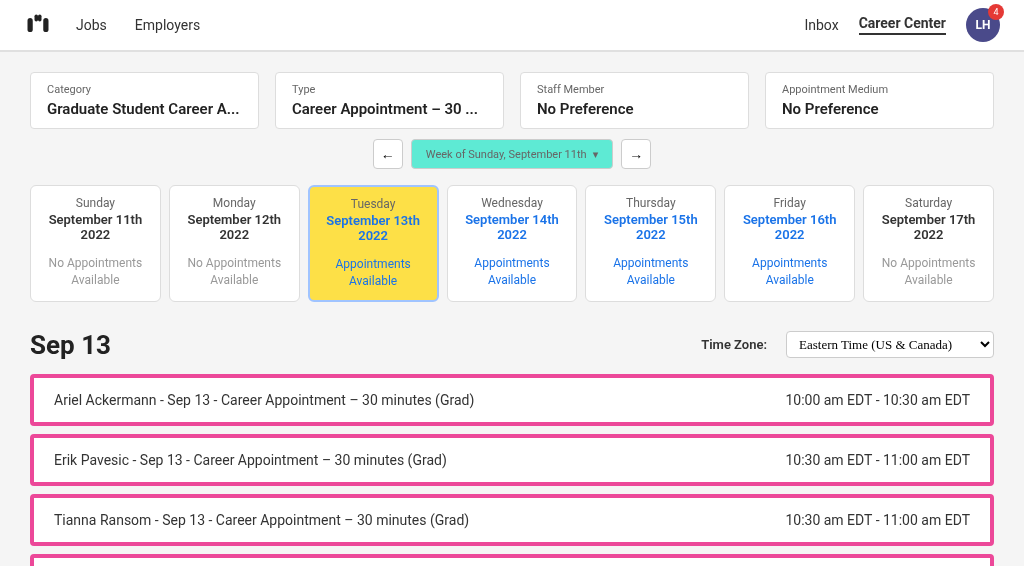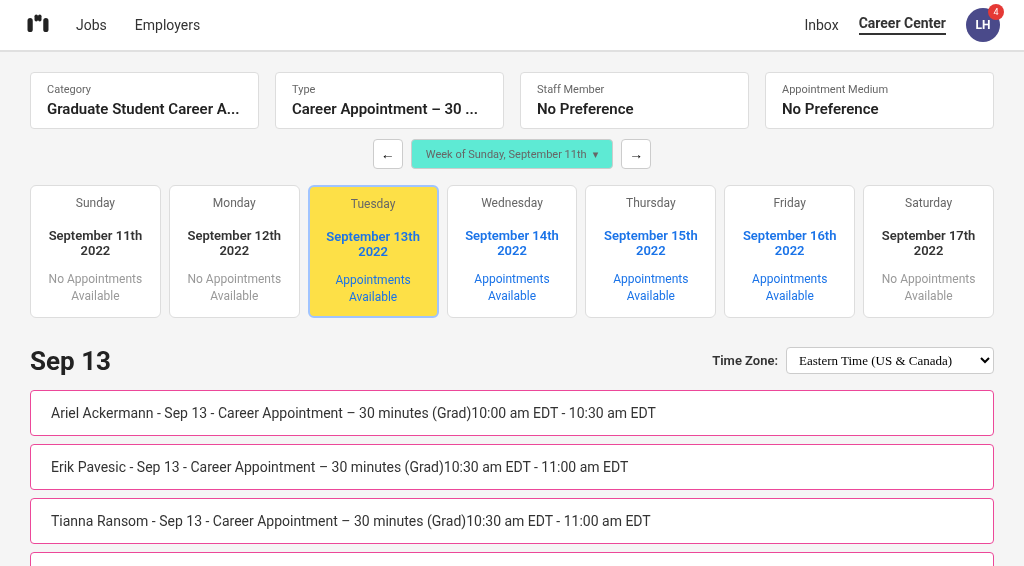--- a/index.html
+++ b/index.html
@@ -157,21 +157,21 @@
       flex-direction: column;
       align-items: center;
     }
     .day-card.selected {
       border: 2px solid #a0c4ff;
       background: #fde047;
     }
     .day-card .day-name {
       font-size: 12px;
       color: #666;
-      margin-bottom: 18px;
+      margin-bottom: 2px;
     }
     .day-card .day-date {
       font-size: 13px;
       font-weight: 600;
       margin-bottom: 13px;
     }
     .day-card.selected .day-date { color: #1a73e8; }
     .day-card.available .day-date { color: #1a73e8; }
     .day-card .avail-text {
       font-size: 12px;
@@ -189,45 +189,45 @@
       margin-bottom: 14px;
     }
     .appt-date-title {
       font-size: 26px;
       font-weight: 700;
       color: #222;
     }
     .timezone-row {
       display: flex;
       align-items: center;
-      gap: 8px;
+      gap: 19px;
     }
     .timezone-label { font-size: 13px; font-weight: 600; }
     .timezone-select {
       border: 1px solid #ccc;
       border-radius: 4px;
       padding: 4px 24px 4px 8px;
       font-size: 13px;
       appearance: auto;
       background: #fff;
       cursor: pointer;
       font-family: Liberation Serif, serif;
     }
 
     
     .appt-list { display: flex; flex-direction: column; gap: 0; }
     .appt-row {
       background: #fff;
-      border: 1px solid #ec4899;
+      border: 4px solid #ec4899;
       border-radius: 4px;
       margin-bottom: 8px;
       padding: 14px 20px;
       display: flex;
       align-items: center;
-      justify-content: flex-start;
+      justify-content: space-between;
       cursor: pointer;
     }
     .appt-name { font-size: 14px; color: #333; }
     .appt-time { font-size: 14px; color: #333; white-space: nowrap; }
   </style>
 </head>
 <body>
 
 <nav class="navbar">
   <div class="navbar-logo">

